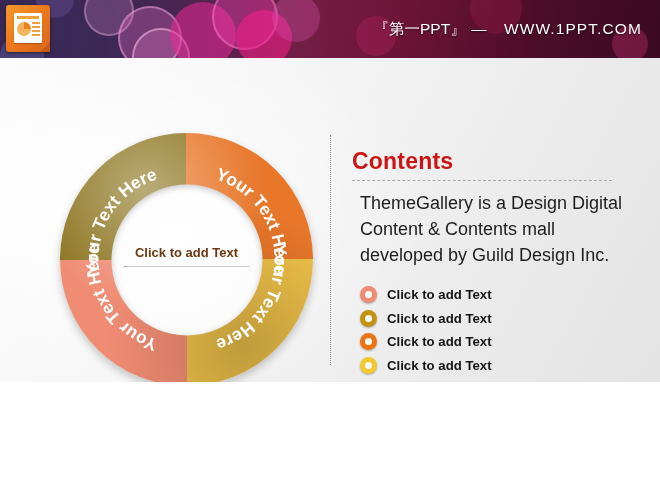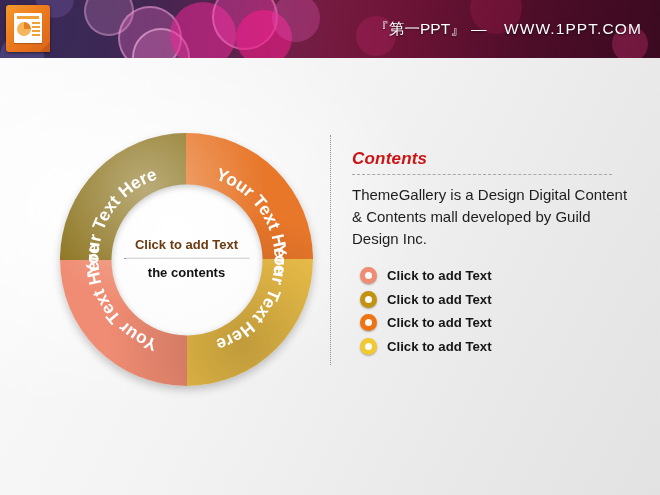--- a/index.html
+++ b/index.html
@@ -1,21 +1,21 @@
 <!DOCTYPE html>
 <html><head>
 <meta charset="utf-8">
 <style>
   html,body{margin:0;padding:0;}
   body{
     width:660px;height:495px;overflow:hidden;
     font-family:"Liberation Sans",sans-serif;
     background:#ffffff;
   }
-  .slide{position:relative;width:660px;height:495px;overflow:hidden;}
+  .slide{position:relative;width:660px;height:382px;overflow:hidden;}
 
   
   .header{
     position:absolute;left:0;top:0;width:660px;height:58px;overflow:hidden;
     background:
       radial-gradient(circle at 8% 60%, #3a2a58 0%, rgba(58,42,88,0) 45%),
       linear-gradient(100deg,#2d1b3d 0%, #4a1f46 18%, #7a1f47 42%, #6b1335 62%, #4d0d28 80%, #3b0a20 100%);
   }
   .bokeh{position:absolute;border-radius:50%;}
 
@@ -113,28 +113,28 @@
 
   
   .vdiv{
     position:absolute;left:330px;top:77px;width:0;height:230px;
     border-left:1.5px dotted #8e8e96;
   }
 
   
   .panel{position:absolute;left:352px;top:92px;width:286px;}
   .panel-title{
-    color:#cc1414;font-size:17px;font-weight:bold;letter-spacing:.2px;
-    line-height:1;margin:0 0 7px 0;font-style:italic;
+    color:#cc1414;font-size:23px;font-weight:bold;letter-spacing:.2px;
+    line-height:1;margin:0 0 7px 0;
   }
   .panel-rule{
     width:260px;height:0;border-top:1.4px dashed #a9a9a9;margin:0 0 9px 0;
   }
   .panel-body{
-    color:#1d1d1d;font-size:15px;line-height:1.45;margin:0;
+    color:#1d1d1d;font-size:18px;line-height:1.45;margin:8px;
   }
   .bullets{list-style:none;margin:18px 0 0 8px;padding:0;}
   .bullets li{
     display:flex;align-items:center;margin-bottom:6.5px;
   }
   .bmark{
     width:17px;height:17px;border-radius:50%;flex:0 0 17px;margin-right:10px;
     box-shadow:0 1px 2px rgba(0,0,0,.3);
     display:flex;align-items:center;justify-content:center;
   }
@@ -213,21 +213,20 @@
         <text>
           <textPath href="#pBL" startOffset="50%" text-anchor="middle">Your Text Here</textPath>
         </text>
       </svg>
 
       <div class="donut-hole">
         <div class="hole-inner">
           <div class="hole-title">Click to add Text</div>
           <div class="hole-div"></div>
           <div class="hole-desc">
-            <div>the contents</div>
           </div>
         </div>
       </div>
     </div>
 
     <div class="vdiv"></div>
 
     <div class="panel">
       <div class="panel-title">Contents</div>
       <div class="panel-rule"></div>

